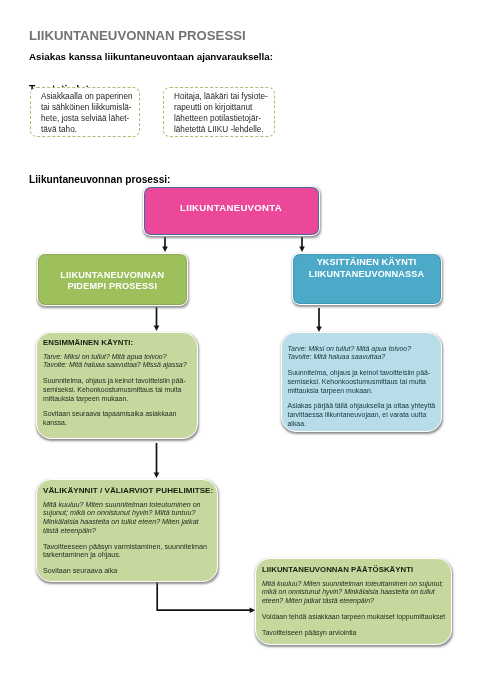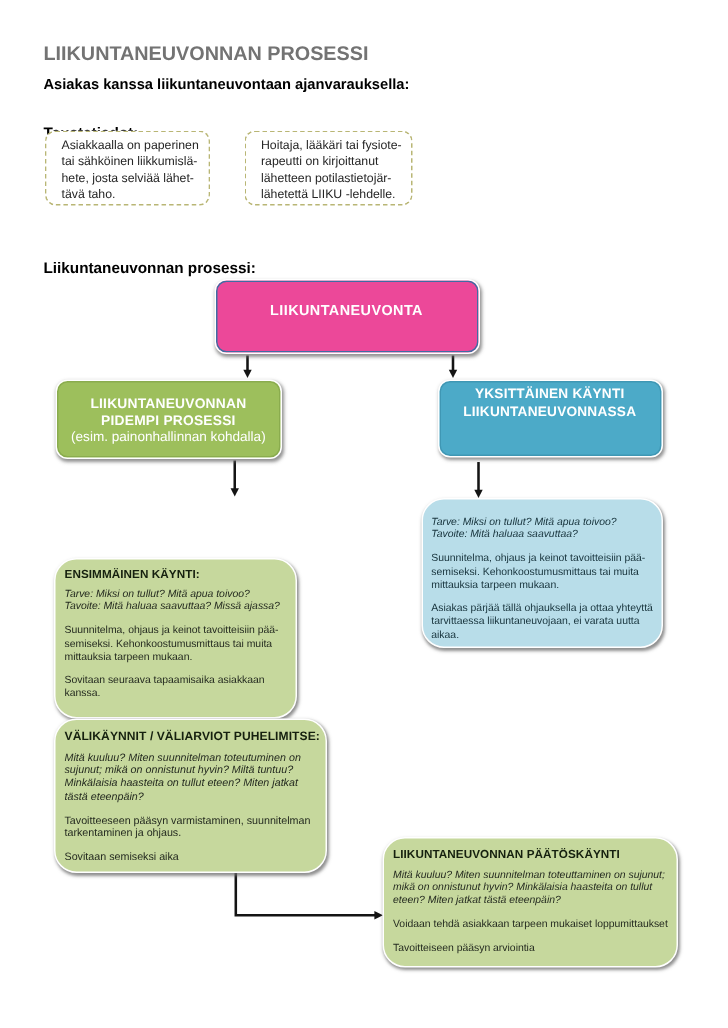--- a/index.html
+++ b/index.html
@@ -58,21 +58,21 @@
   
   #dash1{left:30px;top:87px;width:110px;height:50px;}
   #dash2{left:163px;top:87px;width:112px;height:50px;}
   #dash3{left:294px;top:87px;width:112px;height:50px;}
 
   #n-root{left:142.5px;top:186px;width:177px;height:50px;font-size:9.6px;letter-spacing:.3px;padding-bottom:7px;}
   #n-long{left:37px;top:252.5px;width:150.5px;height:53px;font-size:9.2px;letter-spacing:.15px;line-height:10.9px;padding-top:3px;}
   #n-long .sub{font-weight:normal;font-size:9.05px;letter-spacing:0px;margin-top:0.5px;}
   #n-single{left:291.5px;top:252.5px;width:150px;height:52px;font-size:9.1px;letter-spacing:.15px;line-height:11.2px;padding-bottom:20px;}
 
-  #c-first{left:36px;top:331.5px;width:161.5px;height:107.5px;margin-top:40px;}
+  #c-first{left:36px;top:331.5px;width:161.5px;height:107.5px;}
   #c-single{left:280.5px;top:331.5px;width:161px;height:100px;padding-top:12px;}
   #c-interim{left:36px;top:478.5px;width:181.5px;height:103px;padding-top:6px;font-size:7.15px;}
   #c-interim .t{font-size:8.05px;text-align:center;}
   #c-final{left:255px;top:557.5px;width:197px;height:87.5px;padding-top:6px;}
 </style>
 </head>
 <body>
 
 <div id="page">
   <div class="abs" id="title">LIIKUNTANEUVONNAN PROSESSI</div>
@@ -112,21 +112,20 @@
     </g>
   </svg>
 
   <div class="abs rbox blue hdr" id="n-root">
     <span>LIIKUNTANEUVONTA</span>
   </div>
 
   <div class="abs rbox green hdr" id="n-long">
     <span>LIIKUNTANEUVONNAN</span>
     <span>PIDEMPI PROSESSI</span>
-    <span class="sub">(esim. painonhallinnan kohdalla)</span>
   </div>
 
   <div class="abs rbox teal hdr" id="n-single">
     <span>YKSITTÄINEN KÄYNTI</span>
     <span>LIIKUNTANEUVONNASSA</span>
   </div>
 
   <div class="abs lbox lgreen" id="c-first">
     <div class="t">ENSIMMÄINEN KÄYNTI:</div>
     <p class="i nw"><span>Tarve: Miksi on tullut? Mitä apua toivoo?</span><br>
@@ -157,21 +156,21 @@
     <div class="t">VÄLIKÄYNNIT / VÄLIARVIOT PUHELIMITSE:</div>
     <p class="i">
       <span>Mitä kuuluu? Miten suunnitelman toteutuminen on</span><br>
       <span>sujunut; mikä on onnistunut hyvin? Miltä tuntuu?</span><br>
       <span>Minkälaisia haasteita on tullut eteen? Miten jatkat</span><br>
       <span>tästä eteenpäin?</span></p>
     <p>
       <span>Tavoitteeseen pääsyn varmistaminen, suunnitelman</span><br>
       <span>tarkentaminen ja ohjaus.</span></p>
     <p>
-      <span>Sovitaan semiseksi aika</span></p>
+      <span>Sovitaan seuraava aika</span></p>
   </div>
 
   <div class="abs lbox lgreen" id="c-final">
     <div class="t">LIIKUNTANEUVONNAN PÄÄTÖSKÄYNTI</div>
     <p class="i">
       <span>Mitä kuuluu? Miten suunnitelman toteuttaminen on sujunut;</span><br>
       <span>mikä on onnistunut hyvin?  Minkälaisia haasteita on tullut</span><br>
       <span>eteen? Miten jatkat tästä eteenpäin?</span></p>
     <p>Voidaan tehdä asiakkaan tarpeen mukaiset loppumittaukset</p>
     <p>Tavoitteiseen pääsyn arviointia</p>

